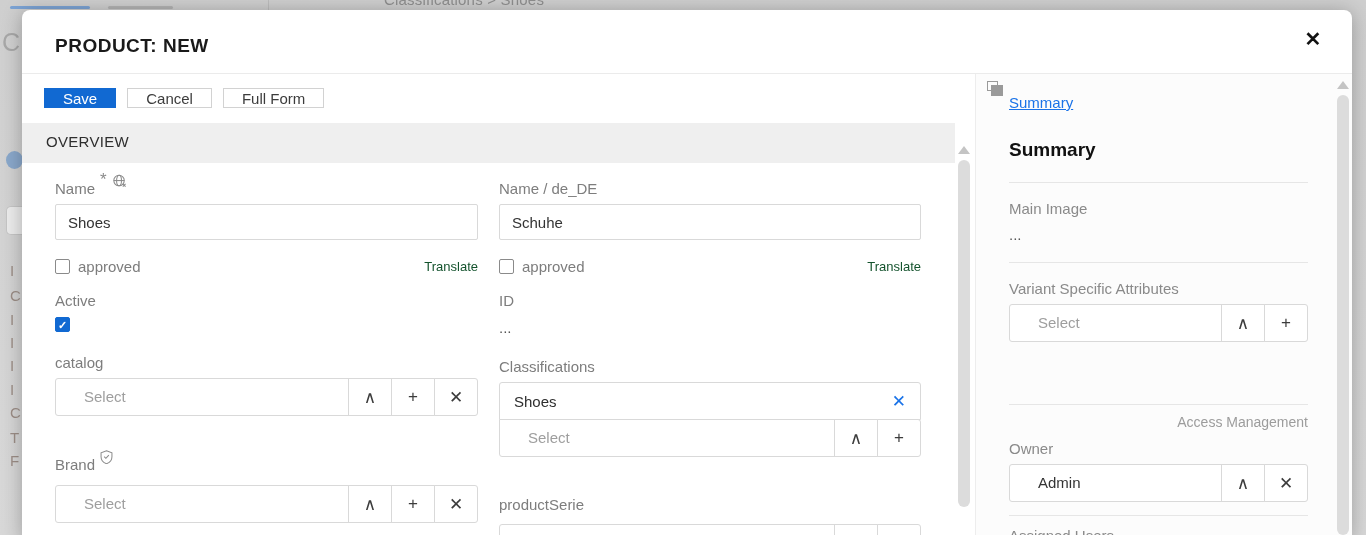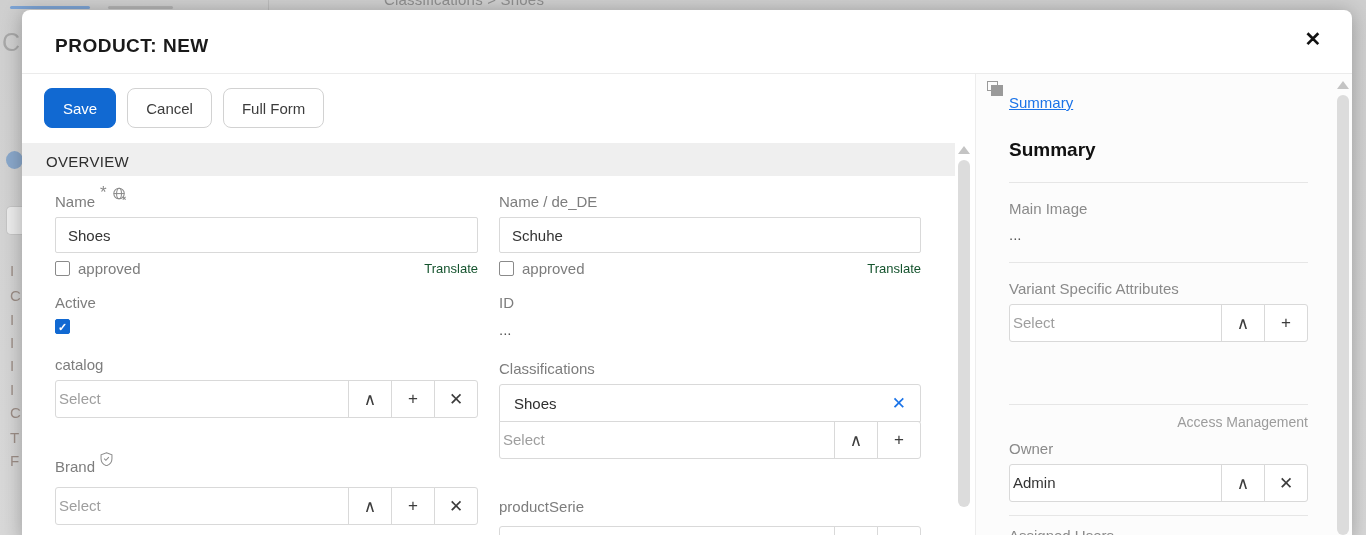--- a/index.html
+++ b/index.html
@@ -38,62 +38,62 @@
     font-size:20px; font-weight:bold; color:#111; text-align:center; line-height:30px;
     cursor:pointer; background:none; border:none;
   }
 
   .modal-content { display:flex; height:465px; }
 
   
   .main { position:relative; width:953px; overflow:hidden; }
   .toolbar { padding:14px 0 0 22px; display:flex; gap:11px; }
   .btn {
-    height:40px; padding:0 18px; font-size:15px; border-radius:8px;
+    height:20px; padding:0 18px; font-size:15px; border-radius:0;
     border:1px solid #d2d2d2; background:#fff; color:#3c3c3c; cursor:pointer;
     font-family:"Liberation Sans", sans-serif;
   }
   .btn.primary { background:#1169d2; border-color:#1169d2; color:#fff; }
   .overview-bar {
-    margin-top:15px; width:933px; height:33px; background:#efefef;
+    margin-top:15px; width:933px; height:40px; background:#efefef;
     font-size:15px; color:#2e2e2e; line-height:38px; padding-left:24px; letter-spacing:.3px;
   }
 
   .form { display:flex; padding-left:33px; gap:21px; }
   .col-left { width:423px; }
   .col-right { width:422px; }
 
   .field-label { font-size:15px; color:#7d7d7d; display:flex; align-items:flex-start; gap:5px; }
   .required-mark { color:#8a8a8a; font-size:17px; line-height:12px; margin-top:-2px; }
   .sup-icon { margin-top:-6px; }
 
   .text-input {
     margin-top:7px; height:36px; width:100%; border:1px solid #d9d9d9; border-radius:2px;
     font-size:15px; color:#333; padding:0 12px; font-family:"Liberation Sans", sans-serif;
     background:#fff;
   }
-  .approved-row { margin-top:7px; display:flex; align-items:center; font-size:15px; color:#7d7d7d; }
+  .approved-row { margin-top:18px; display:flex; align-items:center; font-size:15px; color:#7d7d7d; }
   .checkbox {
     width:15px; height:15px; border:1px solid #8a8a8a; border-radius:2px; background:#fff;
     margin-right:8px; cursor:pointer; flex:none;
   }
   .checkbox.checked {
     background:#1169d2; border-color:#1169d2; color:#fff; font-size:11px; font-weight:bold;
     text-align:center; line-height:15px;
   }
   .translate-link { margin-left:auto; color:#14532d; font-size:13px; text-decoration:none; cursor:pointer; }
 
   .value-text { font-size:15px; color:#555; }
 
   
   .combo { display:flex; margin-top:7px; border-radius:3px; }
   .combo > div { border:1px solid #d9d9d9; background:#fff; }
   .combo > div + div { margin-left:-1px; }
   .combo-select {
-    flex:1; height:38px; line-height:36px; padding:0 3px; font-size:15px; color:#9e9e9e;
+    flex:1; height:38px; line-height:36px; padding:0 28px; font-size:15px; color:#9e9e9e;
     border-radius:3px 0 0 3px; overflow:hidden; white-space:nowrap; cursor:pointer;
   }
   .combo-btn {
     width:44px; height:38px; display:flex; align-items:center; justify-content:center;
     font-size:17px; color:#3c3c3c; cursor:pointer;
   }
   .combo-btn:last-child { border-radius:0 3px 3px 0; }
 
   .chip-row {
     margin-top:7px; height:38px; border:1px solid #d9d9d9; border-radius:3px 3px 0 0;

